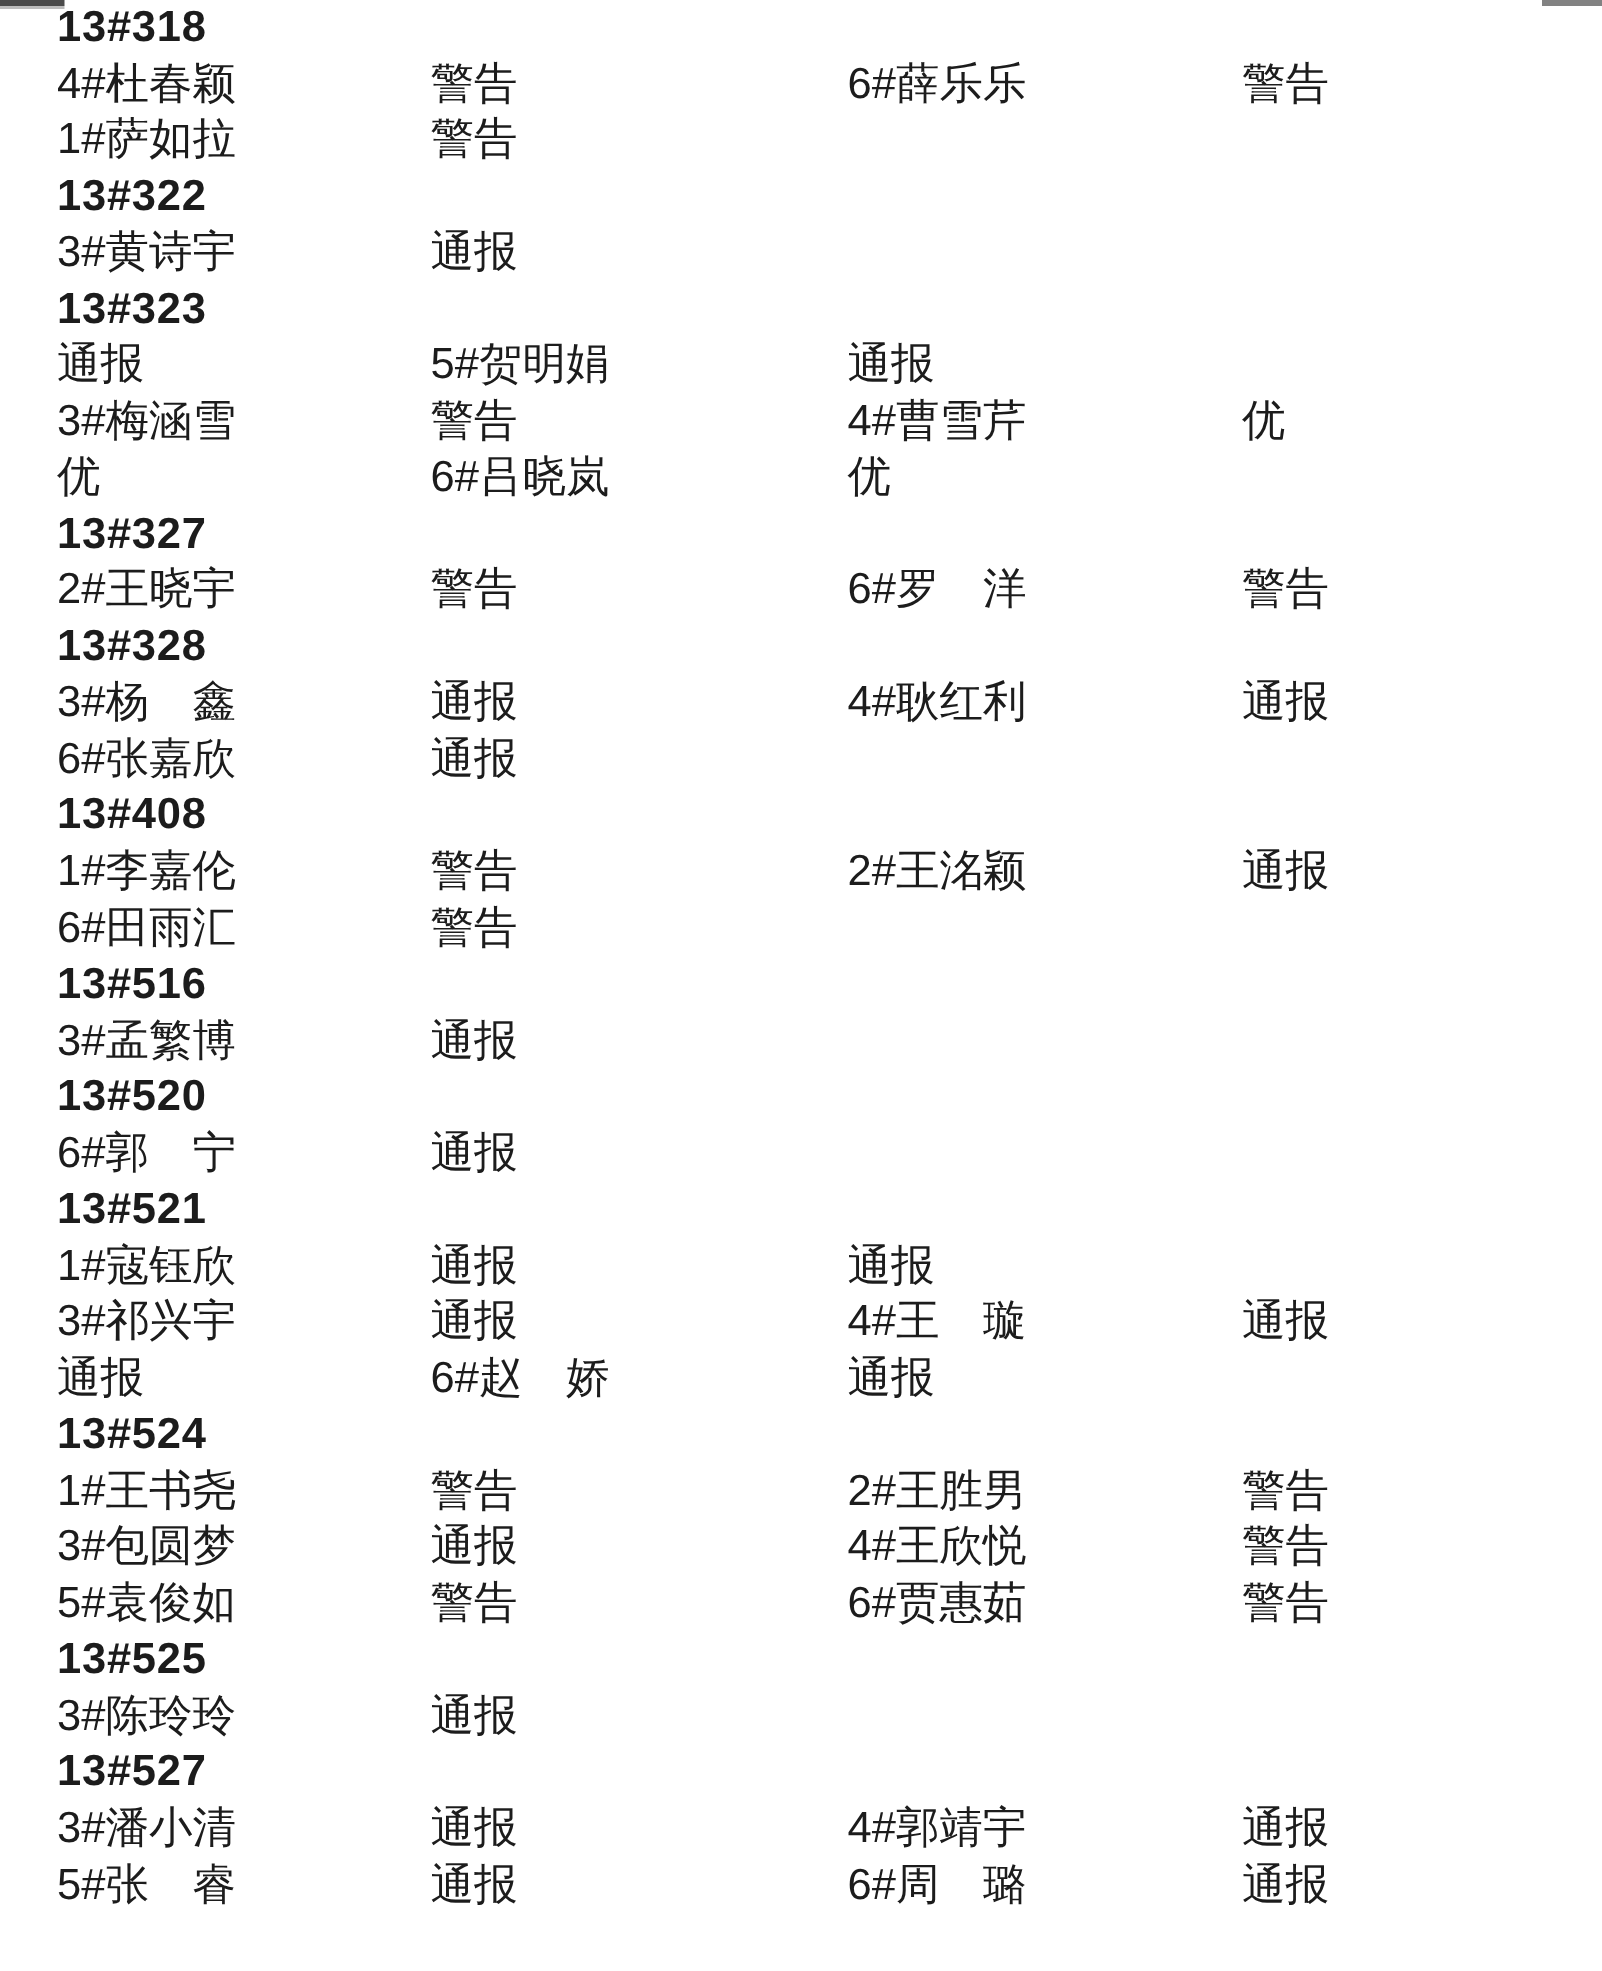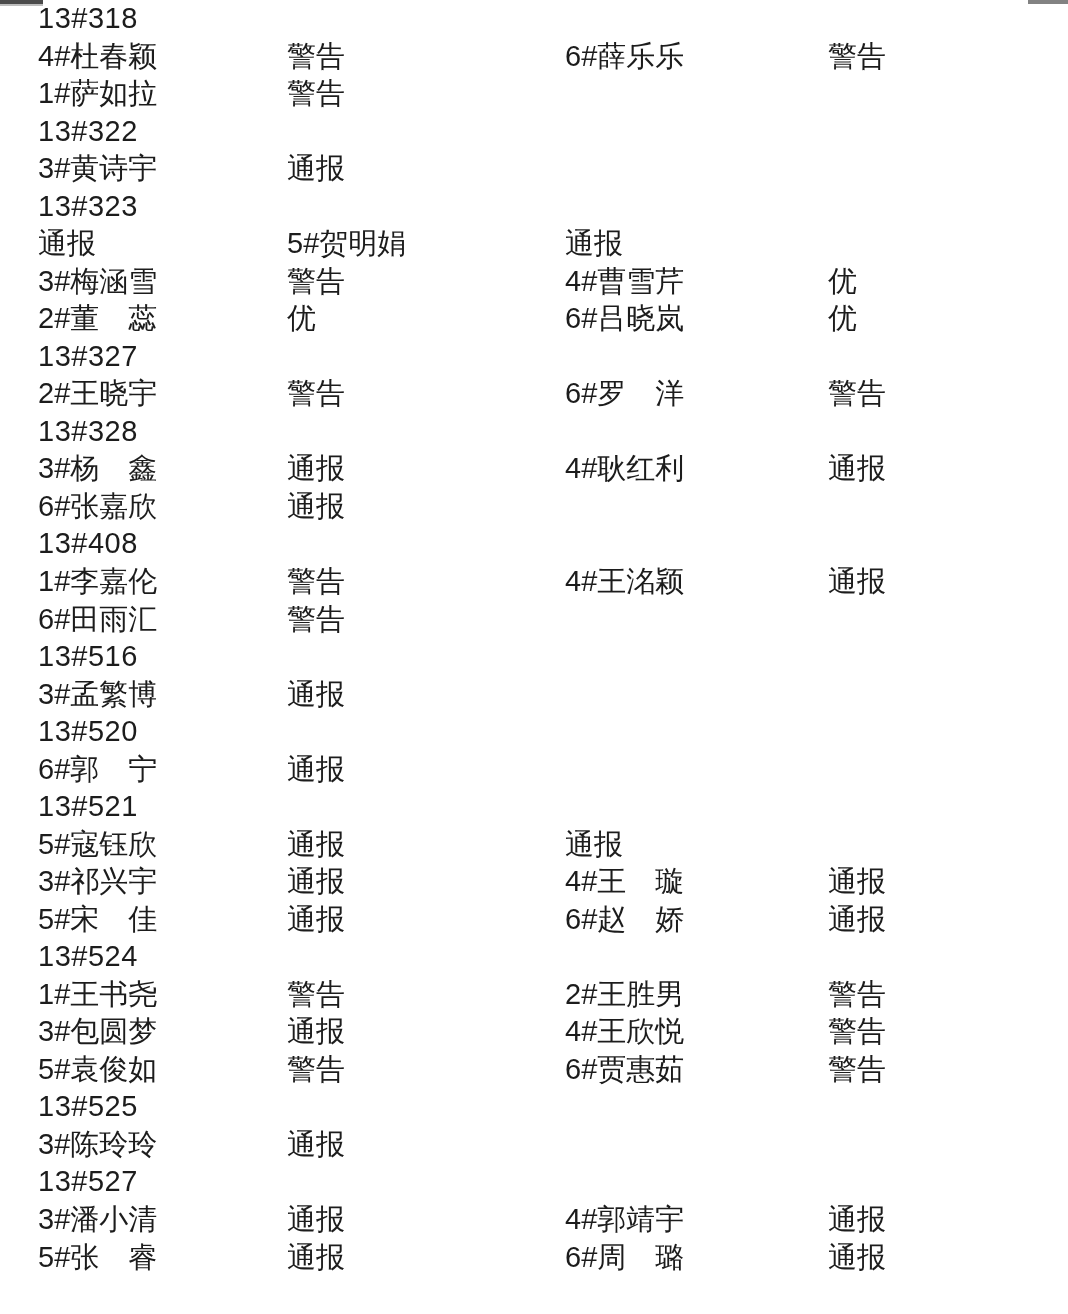--- a/index.html
+++ b/index.html
@@ -42,21 +42,21 @@
     display: grid;
     grid-template-columns: 249px 278px 263px 1fr;
     align-items: center;
     padding-left: 38px;
     box-sizing: border-box;
     font-size: 29px;
     line-height: 37.54px;
     white-space: pre;
   }
   .header-row .room {
-    font-weight: 400;
+    font-weight: 700;
     letter-spacing: 0.5px;
   }
   .cell {
     overflow: visible;
   }
 </style>
 </head>
 <body>
 
 <div class="artifact artifact-left"></div>
@@ -64,37 +64,37 @@
 
 <div class="report" id="report">
     <div class="row header-row"><span class="cell room">13#318</span></div>
     <div class="row student-row"><span class="cell">4#杜春颖</span><span class="cell">警告</span><span class="cell">6#薛乐乐</span><span class="cell">警告</span></div>
     <div class="row student-row"><span class="cell">1#萨如拉</span><span class="cell">警告</span><span class="cell"></span><span class="cell"></span></div>
     <div class="row header-row"><span class="cell room">13#322</span></div>
     <div class="row student-row"><span class="cell">3#黄诗宇</span><span class="cell">通报</span><span class="cell"></span><span class="cell"></span></div>
     <div class="row header-row"><span class="cell room">13#323</span></div>
     <div class="row student-row"><span class="cell">通报</span><span class="cell">5#贺明娟</span><span class="cell">通报</span></div>
     <div class="row student-row"><span class="cell">3#梅涵雪</span><span class="cell">警告</span><span class="cell">4#曹雪芹</span><span class="cell">优</span></div>
-    <div class="row student-row"><span class="cell">2#董　蕊</span><span class="cell">优</span><span class="cell">6#吕晓岚</span><span class="cell">优</span></div>
+    <div class="row student-row"><span class="cell">优</span><span class="cell">6#吕晓岚</span><span class="cell">优</span></div>
     <div class="row header-row"><span class="cell room">13#327</span></div>
     <div class="row student-row"><span class="cell">2#王晓宇</span><span class="cell">警告</span><span class="cell">6#罗　洋</span><span class="cell">警告</span></div>
     <div class="row header-row"><span class="cell room">13#328</span></div>
     <div class="row student-row"><span class="cell">3#杨　鑫</span><span class="cell">通报</span><span class="cell">4#耿红利</span><span class="cell">通报</span></div>
     <div class="row student-row"><span class="cell">6#张嘉欣</span><span class="cell">通报</span><span class="cell"></span><span class="cell"></span></div>
     <div class="row header-row"><span class="cell room">13#408</span></div>
-    <div class="row student-row"><span class="cell">1#李嘉伦</span><span class="cell">警告</span><span class="cell">4#王洺颖</span><span class="cell">通报</span></div>
+    <div class="row student-row"><span class="cell">1#李嘉伦</span><span class="cell">警告</span><span class="cell">2#王洺颖</span><span class="cell">通报</span></div>
     <div class="row student-row"><span class="cell">6#田雨汇</span><span class="cell">警告</span><span class="cell"></span><span class="cell"></span></div>
     <div class="row header-row"><span class="cell room">13#516</span></div>
     <div class="row student-row"><span class="cell">3#孟繁博</span><span class="cell">通报</span><span class="cell"></span><span class="cell"></span></div>
     <div class="row header-row"><span class="cell room">13#520</span></div>
     <div class="row student-row"><span class="cell">6#郭　宁</span><span class="cell">通报</span><span class="cell"></span><span class="cell"></span></div>
     <div class="row header-row"><span class="cell room">13#521</span></div>
-    <div class="row student-row"><span class="cell">5#寇钰欣</span><span class="cell">通报</span><span class="cell">通报</span></div>
+    <div class="row student-row"><span class="cell">1#寇钰欣</span><span class="cell">通报</span><span class="cell">通报</span></div>
     <div class="row student-row"><span class="cell">3#祁兴宇</span><span class="cell">通报</span><span class="cell">4#王　璇</span><span class="cell">通报</span></div>
-    <div class="row student-row"><span class="cell">5#宋　佳</span><span class="cell">通报</span><span class="cell">6#赵　娇</span><span class="cell">通报</span></div>
+    <div class="row student-row"><span class="cell">通报</span><span class="cell">6#赵　娇</span><span class="cell">通报</span></div>
     <div class="row header-row"><span class="cell room">13#524</span></div>
     <div class="row student-row"><span class="cell">1#王书尧</span><span class="cell">警告</span><span class="cell">2#王胜男</span><span class="cell">警告</span></div>
     <div class="row student-row"><span class="cell">3#包圆梦</span><span class="cell">通报</span><span class="cell">4#王欣悦</span><span class="cell">警告</span></div>
     <div class="row student-row"><span class="cell">5#袁俊如</span><span class="cell">警告</span><span class="cell">6#贾惠茹</span><span class="cell">警告</span></div>
     <div class="row header-row"><span class="cell room">13#525</span></div>
     <div class="row student-row"><span class="cell">3#陈玲玲</span><span class="cell">通报</span><span class="cell"></span><span class="cell"></span></div>
     <div class="row header-row"><span class="cell room">13#527</span></div>
     <div class="row student-row"><span class="cell">3#潘小清</span><span class="cell">通报</span><span class="cell">4#郭靖宇</span><span class="cell">通报</span></div>
     <div class="row student-row"><span class="cell">5#张　睿</span><span class="cell">通报</span><span class="cell">6#周　璐</span><span class="cell">通报</span></div>
   </div>

